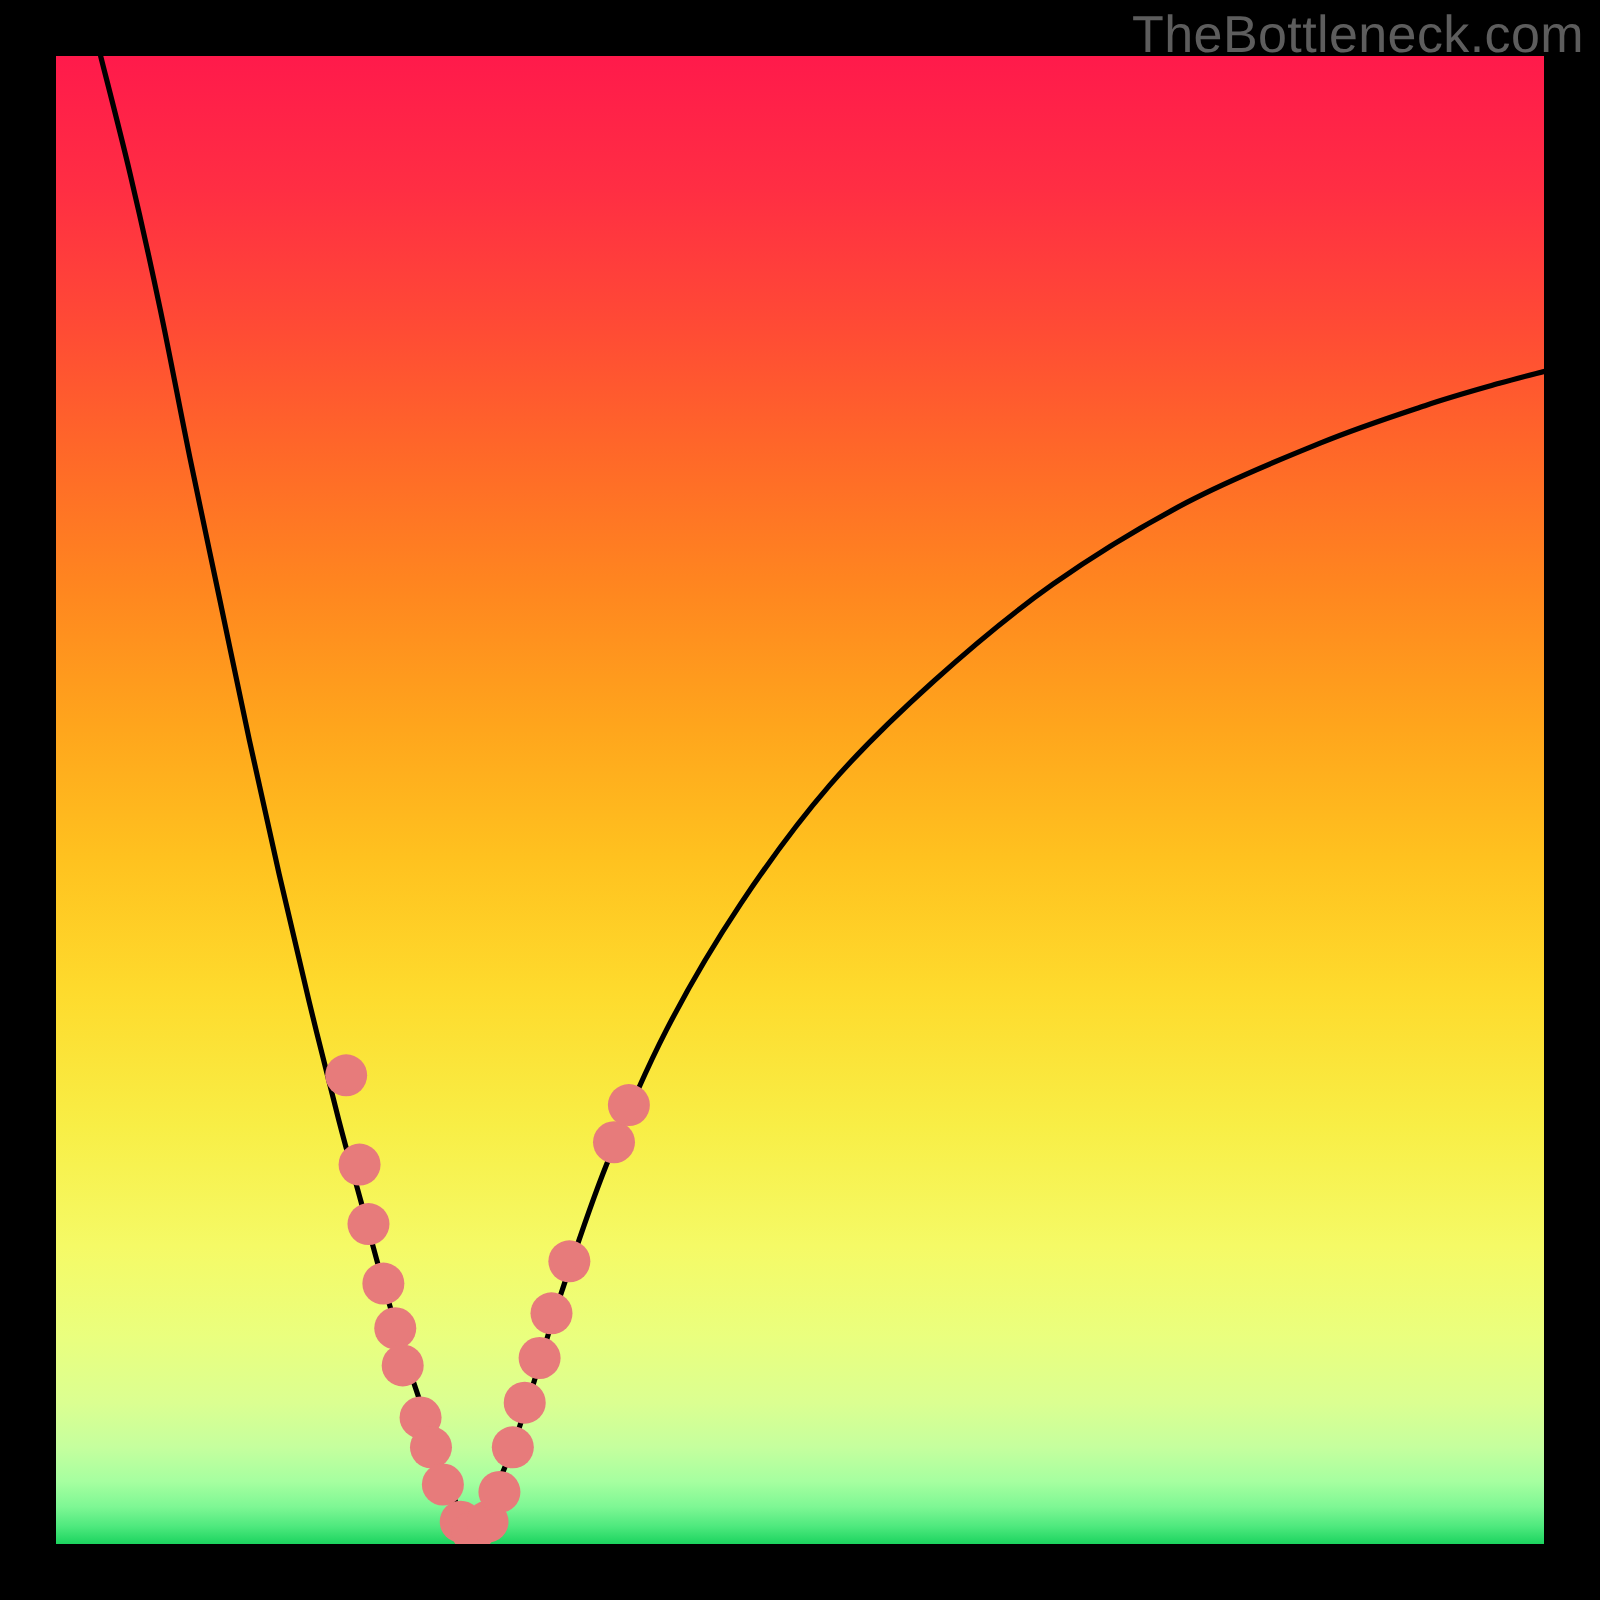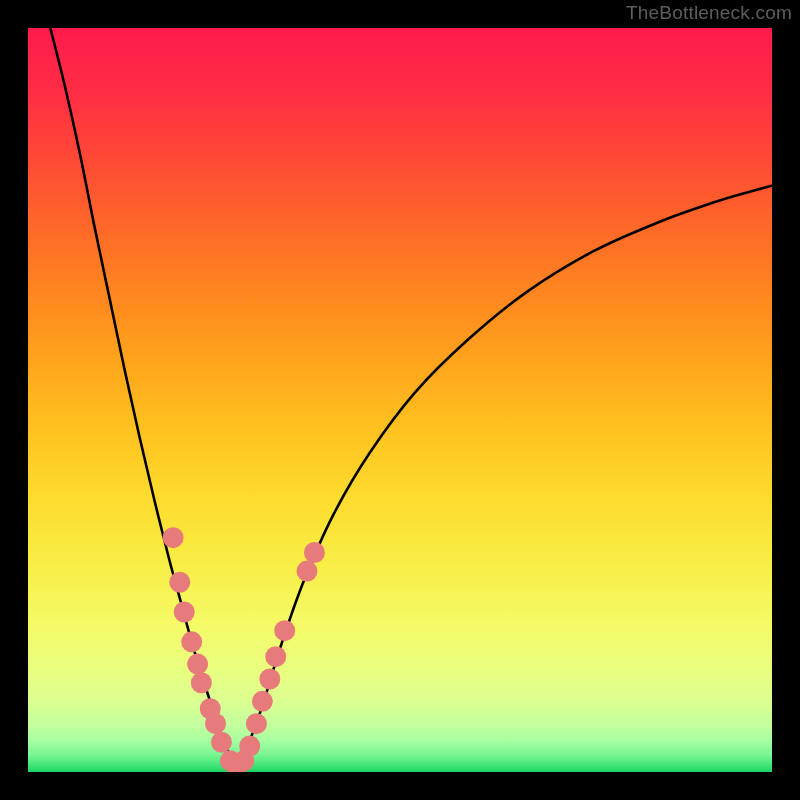--- a/index.html
+++ b/index.html
@@ -22,21 +22,21 @@
     top: 28px;
     left: 28px;
     width: 744px;
     height: 744px;
     overflow: hidden;
   }
   .watermark {
     position: absolute;
     top: 2px;
     right: 8px;
-    font-size: 19px;
+    font-size: 26px;
     font-weight: 500;
     color: #5d5d5d;
     letter-spacing: 0.2px;
     font-family: Arial, Helvetica, sans-serif;
   }
   svg { display: block; }
 </style>
 </head>
 <body>
 

